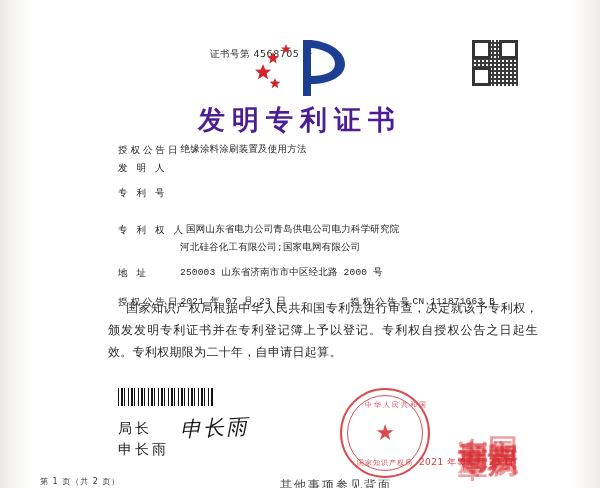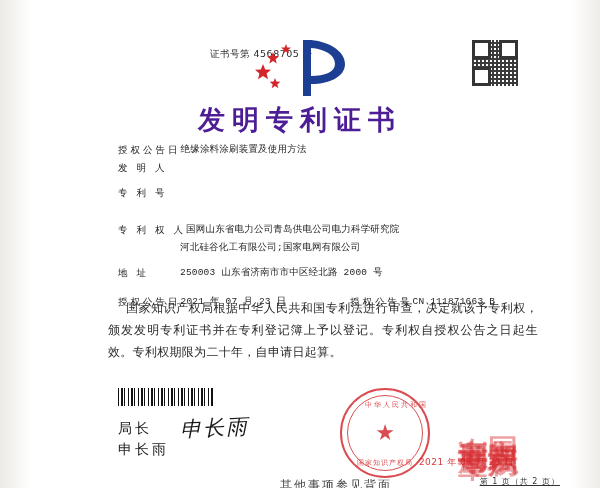--- a/index.html
+++ b/index.html
@@ -259,25 +259,24 @@
     color: #d3262b;
     letter-spacing: .5px;
     opacity: .9;
   }
 
   
   .page-footer {
     position: absolute;
     left: 0; top: 466px;
     width: 100%;
-    text-align: right;
+    text-align: left;
     font-size: 8px;
     color: #333;
     letter-spacing: 1px;
-    text-decoration: underline;
   }
   .bottom-note {
     position: absolute;
     left: 0; top: 477px;
     width: 100%;
     text-align: center;
     font-size: 12px;
     color: #444;
     letter-spacing: 2px;
     margin-left: 36px;

